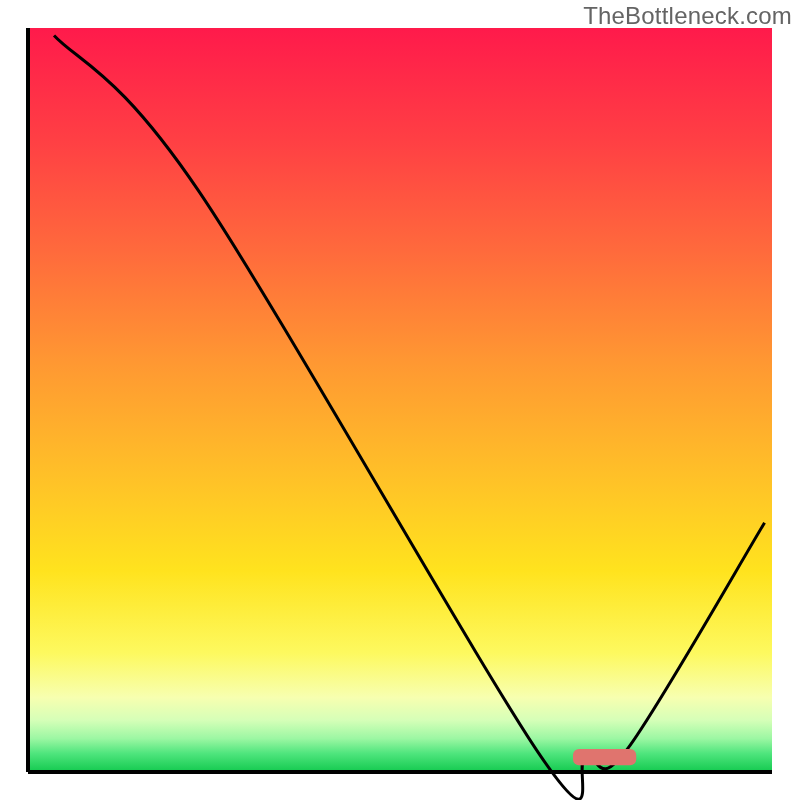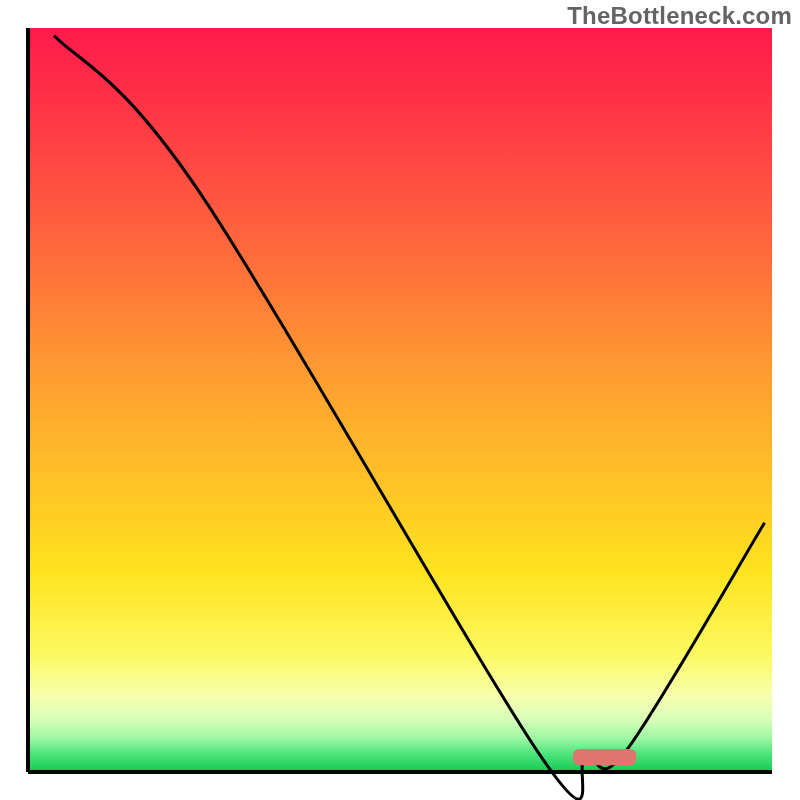--- a/index.html
+++ b/index.html
@@ -13,21 +13,21 @@
   .chart-wrap {
     position: relative;
     width: 800px;
     height: 800px;
   }
   .watermark {
     position: absolute;
     top: 2px;
     right: 8px;
     font-size: 24px;
-    font-weight: bold;
+    font-weight: normal;
     color: #646464;
     letter-spacing: 0.2px;
     z-index: 10;
   }
   svg.plot {
     position: absolute;
     left: 0;
     top: 0;
   }
 </style>

